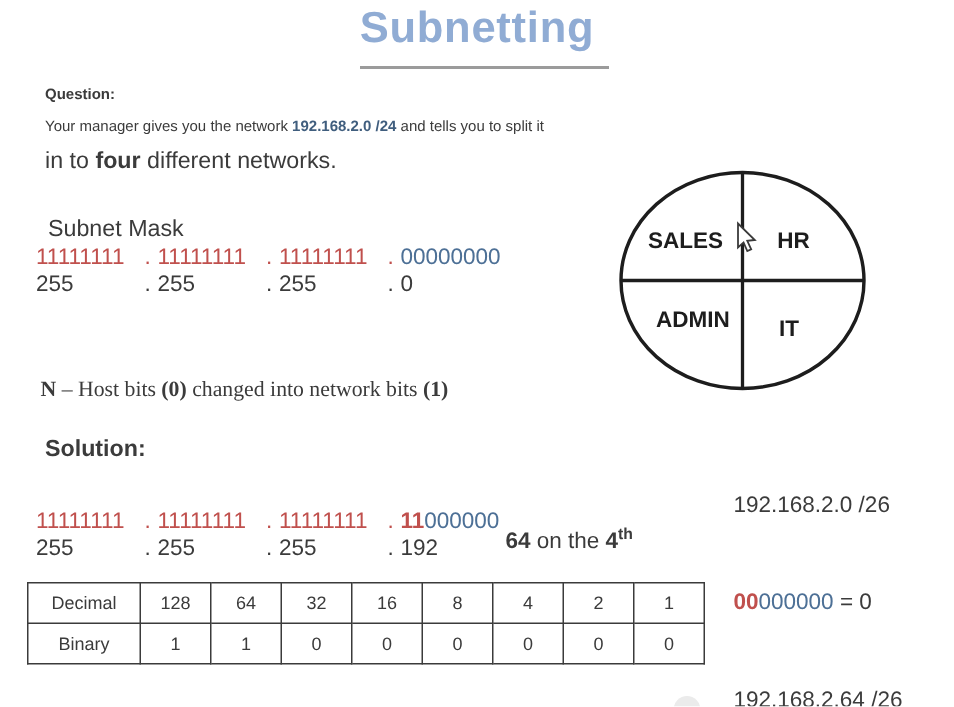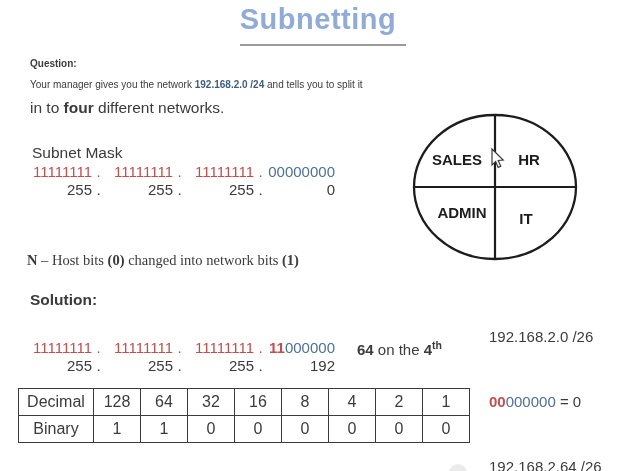--- a/index.html
+++ b/index.html
@@ -15,45 +15,45 @@
 
   
   .q-head{top:58px;left:30px;font-size:10px;font-weight:bold;}
   .q1{top:79px;left:30px;font-size:10px;}
   .q2{top:99px;left:30px;font-size:15.5px;}
   .ip{color:#405e7e;font-weight:bold;}
 
   
   .sm-label{top:144px;left:32px;font-size:15.5px;}
   .mask-row{display:flex;}
-  .mask-row .oct{width:68px;text-align:right;}
+  .mask-row .oct{width:68px;text-align:left;}
   .mask-row .dot{width:13px;text-align:center;}
   .bin{font-size:15px;color:#c0504d;}
   .bin .blue-oct{color:#4d7096;}
   .dec{font-size:15px;color:#3b3b3b;}
   #mask-bin{top:163px;left:24px;}
   #mask-dec{top:181px;left:24px;}
 
   
   .formula{top:227px;left:27px;font-size:15.5px;}
   .formula .base{font-size:18px;}
   sup.s{font-size:10.5px;font-weight:bold;vertical-align:super;line-height:0;}
   .note{top:252px;left:27px;font-size:14.5px;font-family:Liberation Serif, serif;}
 
   
   .sol-head{top:291px;left:30px;font-size:15.5px;font-weight:bold;}
   .sol-eq{top:316px;left:39px;font-size:15.5px;white-space:pre;}
   #sol-bin{top:339px;left:24px;}
   #sol-dec{top:357px;left:24px;}
   .red-bold{color:#c0504d;font-weight:bold;}
   .blue-bits{color:#4d7096;}
-  .note64{top:341px;left:337px;font-size:15px;white-space:pre;margin-left:20px;}
+  .note64{top:352px;left:337px;font-size:15px;white-space:pre;}
 
   
-  table.pow{position:absolute;top:388px;left:18px;border-collapse:collapse;font-size:16px;color:#3b3b3b;}
+  table.pow{position:absolute;top:388px;left:18px;border-collapse:collapse;font-size:12px;color:#3b3b3b;}
   .pow td{border:1.6px solid #3b3b3b;text-align:center;height:26px;padding:0;}
   .pow td.hdr{width:74px;}
   .pow td.val{width:46px;}
 
   
   .subnets{top:283px;left:489px;font-size:15px;line-height:21.6px;white-space:pre;}
 
   
   .pie{top:105px;left:405px;}
 

